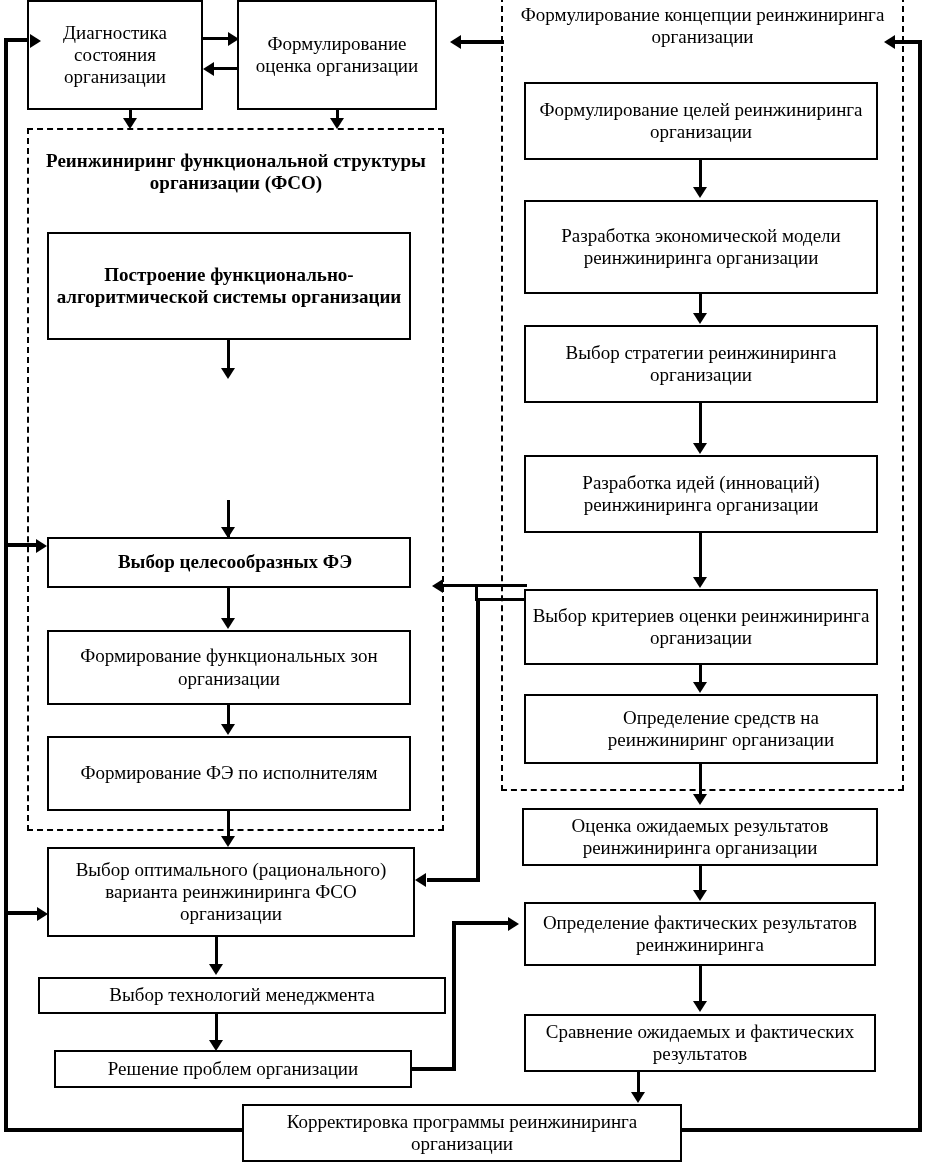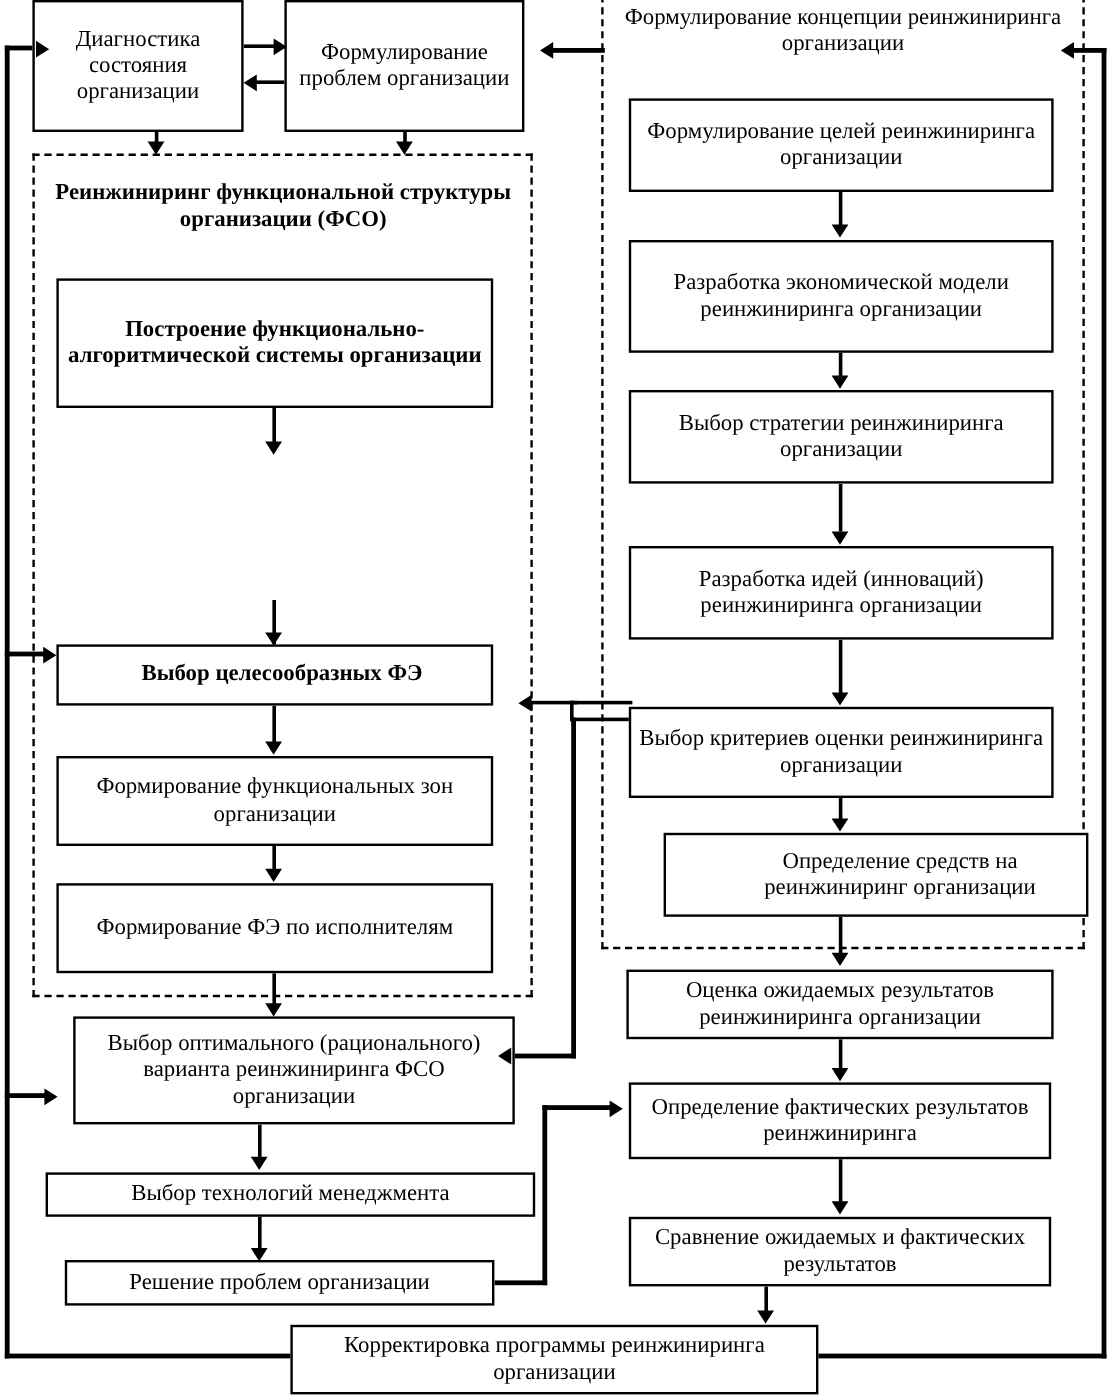--- a/index.html
+++ b/index.html
@@ -82,48 +82,48 @@
 <div id="canvas">
 
   <div class="dashed" style="left:27px; top:128px; width:417px; height:703px;"></div>
   <div class="dashed" style="left:501px; top:-4px; width:403px; height:795px;"></div>
 
   <div class="grouptitle bold" style="left:45px; top:150px; width:382px;">Реинжиниринг функциональной структуры организации (ФСО)</div>
   <div class="grouptitle" style="left:515px; top:4px; width:375px;">Формулирование концепции реинжиниринга организации</div>
 
   <div class="box" style="left:27px; top:0px; width:176px; height:110px;">Диагностика состояния организации</div>
 
-  <div class="box" style="left:237px; top:0px; width:200px; height:110px;">Формулирование проблем организации</div>
+  <div class="box" style="left:237px; top:0px; width:200px; height:110px;">Формулирование оценка организации</div>
 
   <div class="box bold" style="left:47px; top:232px; width:364px; height:108px;">Построение функционально-алгоритмической системы организации</div>
 
 
   <div class="box bold" style="left:47px; top:537px; width:364px; height:51px;padding-left:16px;">Выбор целесообразных ФЭ</div>
 
   <div class="box" style="left:47px; top:630px; width:364px; height:75px;">Формирование функциональных зон организации</div>
 
   <div class="box" style="left:47px; top:736px; width:364px; height:75px;">Формирование ФЭ по исполнителям</div>
 
-  <div class="box" style="left:47px; top:847px; width:368px; height:90px;margin-left:14px;">Выбор оптимального (рационального) варианта реинжиниринга ФСО организации</div>
+  <div class="box" style="left:47px; top:847px; width:368px; height:90px;">Выбор оптимального (рационального) варианта реинжиниринга ФСО организации</div>
 
   <div class="box" style="left:38px; top:977px; width:408px; height:37px;">Выбор технологий менеджмента</div>
 
   <div class="box" style="left:54px; top:1050px; width:358px; height:38px;">Решение проблем организации</div>
 
   <div class="box" style="left:524px; top:82px; width:354px; height:78px;">Формулирование целей реинжиниринга организации</div>
 
   <div class="box" style="left:524px; top:200px; width:354px; height:94px;">Разработка экономической модели реинжиниринга организации</div>
 
   <div class="box" style="left:524px; top:325px; width:354px; height:78px;">Выбор стратегии реинжиниринга организации</div>
 
   <div class="box" style="left:524px; top:455px; width:354px; height:78px;">Разработка идей (инноваций) реинжиниринга организации</div>
 
   <div class="box" style="left:524px; top:589px; width:354px; height:76px;">Выбор критериев оценки реинжиниринга организации</div>
 
-  <div class="box" style="left:553px; top:694px; width:354px; height:70px;padding-left:44px;">Определение средств на реинжиниринг организации</div>
+  <div class="box" style="left:524px; top:694px; width:354px; height:70px;padding-left:44px;">Определение средств на реинжиниринг организации</div>
 
   <div class="box" style="left:522px; top:808px; width:356px; height:58px;">Оценка ожидаемых результатов реинжиниринга организации</div>
 
   <div class="box" style="left:524px; top:902px; width:352px; height:64px;">Определение фактических результатов реинжиниринга</div>
 
   <div class="box" style="left:524px; top:1014px; width:352px; height:58px;">Сравнение ожидаемых и фактических результатов</div>
 
   <div class="box" style="left:242px; top:1104px; width:440px; height:58px;">Корректировка программы реинжиниринга организации</div>
 
   <div class="ln" style="left:203px; top:37px; width:28px; height:3px;"></div>

